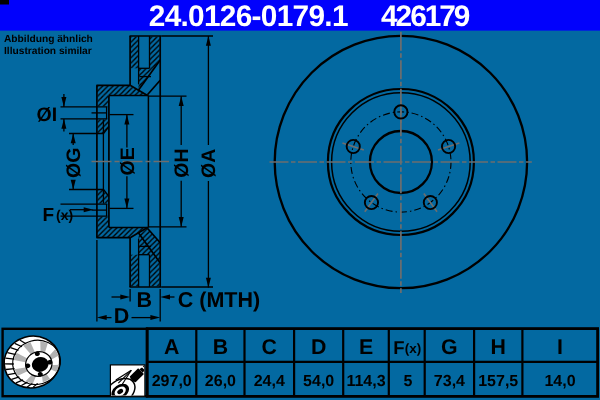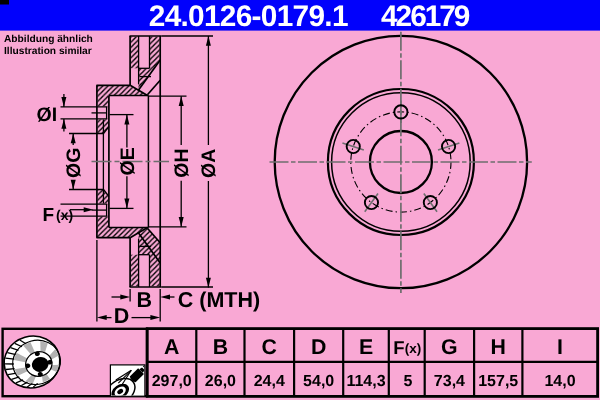--- a/index.html
+++ b/index.html
@@ -1,15 +1,15 @@
 <!DOCTYPE html>
 <html><head><meta charset="utf-8">
 <style>
 html,body{margin:0;padding:0;background:#fff;}
-#page{position:relative;width:600px;height:400px;overflow:hidden;background:#f9a8d4;}
+#page{position:relative;width:600px;height:400px;overflow:hidden;background:#0369a1;}
 svg{position:absolute;top:0;left:0;}
 text{font-family:"Liberation Sans",sans-serif;text-rendering:geometricPrecision;}
 </style></head>
 <body>
 <div id="page">
 <svg width="600" height="400" viewBox="0 0 600 400">
 <defs>
 <pattern id="h" patternUnits="userSpaceOnUse" width="5.2" height="5.2" patternTransform="translate(1.5,0)">
 <path d="M-1.3,1.3 L1.3,-1.3 M-1.3,6.5 L6.5,-1.3 M3.9,6.5 L6.5,3.9" stroke="#000" stroke-width="1.35"></path>
 </pattern>

